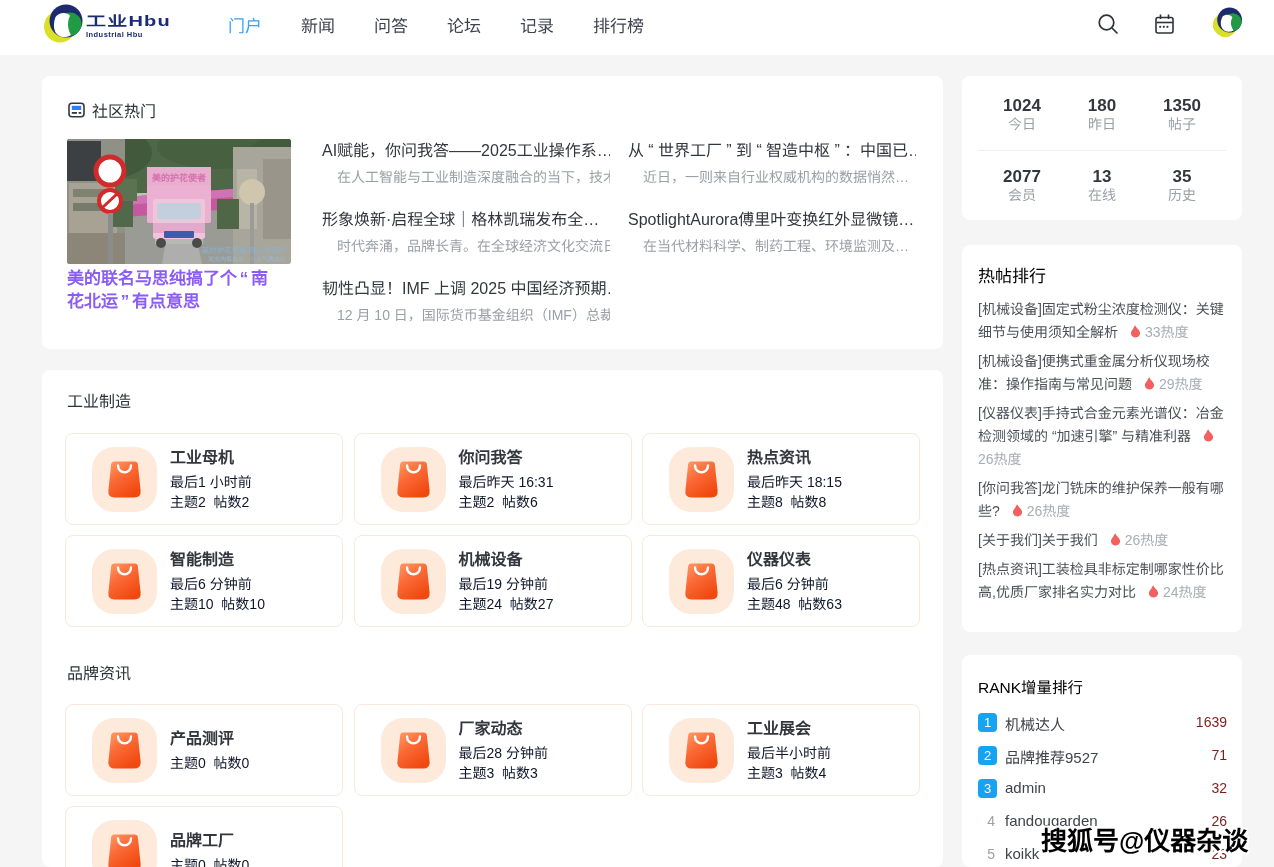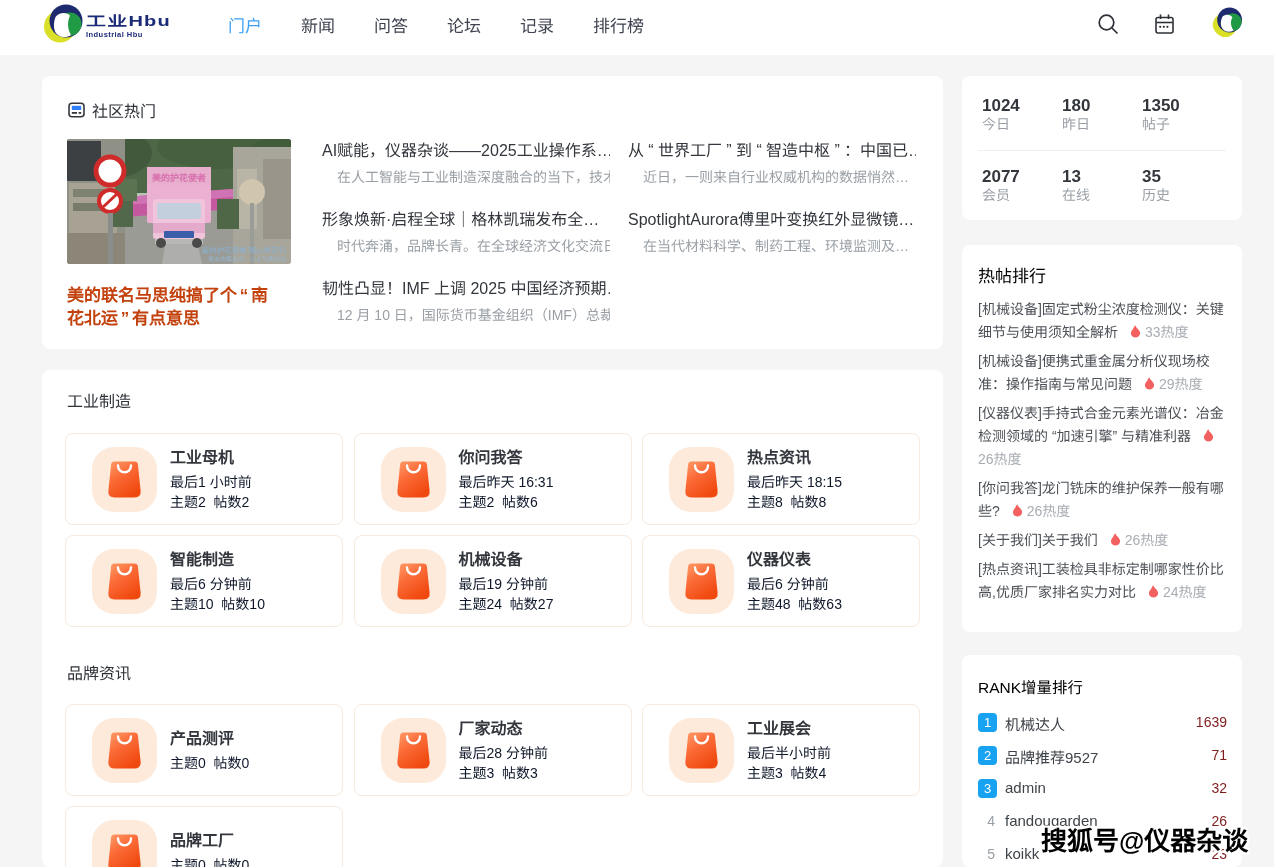--- a/index.html
+++ b/index.html
@@ -19,36 +19,36 @@
 .panel{position:absolute;background:#fff;border-radius:8px;}
 #p1{left:42px;top:76px;width:901px;height:273px;}
 #p2{left:42px;top:370px;width:901px;height:497px;}
 #s1{left:962px;top:76px;width:280px;height:144px;}
 #s2{left:962px;top:245px;width:280px;height:387px;}
 #s3{left:962px;top:655px;width:280px;height:212px;}
 .sechead{position:absolute;left:26px;top:22px;font-size:16px;color:#2e3238;display:flex;align-items:center;}
 .sechead svg{margin-right:7px;}
 .feat{position:absolute;left:25px;top:63px;width:224px;}
 .feat .img{width:224px;height:125px;border-radius:3px;overflow:hidden;}
-.feat .cap{margin-top:20px;font-size:17px;font-weight:bold;color:#c2410c;line-height:23px;}
+.feat .cap{margin-top:3px;font-size:17px;font-weight:bold;color:#8b5cf6;line-height:23px;}
 .acol{position:absolute;top:64px;width:290px;}
 #c2{left:280px;}
 #c3{left:586px;}
 .art{margin-bottom:22px;}
 .art .t{font-size:16px;color:#33373d;line-height:22px;white-space:nowrap;overflow:hidden;width:288px;}
 .fw{display:inline-block;width:14px;text-align:center;}
 .art .s{font-size:14px;color:#9aa0a6;line-height:20px;margin-top:5px;padding-left:15px;white-space:nowrap;overflow:hidden;width:288px;}
 .h3{position:absolute;left:25px;font-size:16px;color:#2e3238;}
 .cards{position:absolute;left:23px;width:855px;display:flex;flex-wrap:wrap;justify-content:space-between;}
 .card{width:278px;height:92px;border:1px solid #f8e9dd;border-radius:8px;background:#fff;margin-bottom:10px;display:flex;align-items:center;padding-left:26px;}
 .bagic{width:65px;height:65px;flex:0 0 65px;}
 .cinfo{margin-left:13px;line-height:1;}
 .cinfo .ct{font-size:16px;font-weight:bold;color:#33373d;margin-bottom:9px;}
 .cinfo .cm{font-size:14px;color:#0f172a;margin-top:6px;}
-.stat{position:absolute;width:80px;text-align:left;}
+.stat{position:absolute;width:80px;text-align:center;}
 .stat .n{font-size:17px;font-weight:bold;color:#33373d;}
 .stat .l{font-size:14px;color:#9aa0a6;margin-top:-3px;}
 .sline{position:absolute;left:16px;top:74px;width:248px;height:1px;background:#efefef;}
 #s2 .ti,#s3 .ti{position:absolute;left:16px;top:17px;font-size:17px;color:#000000;}
 #s3 .ti{font-size:15.5px;top:20px;}
 .hotlist{position:absolute;left:16px;top:53px;width:250px;}
 .hotlist .hi{font-size:14px;color:#4c5157;line-height:23px;margin-bottom:6px;}
 .hotlist .hn{color:#a8adb3;white-space:nowrap;}
 .flame{display:inline-block;margin:0 4px 0 12px;position:relative;top:1px;}
 .rrow{position:absolute;left:16px;width:249px;height:20px;font-size:14px;}
@@ -149,21 +149,21 @@
       <rect x="88" y="100" width="48" height="5" fill="#b7b9b4"></rect>
       <circle cx="94" cy="104" r="5" fill="#4a4a4a"></circle>
       <circle cx="130" cy="104" r="5" fill="#4a4a4a"></circle>
       <text x="219" y="114" font-size="7.5" fill="#85b4de" text-anchor="end" opacity="0.85">美的护花使者 随心伴花行</text>
       <text x="219" y="122" font-size="6" fill="#93bce0" text-anchor="end" opacity="0.8">寓支向每支充　小主气质出众</text>
     </svg></div>
     <div class="cap">美的联名马思纯搞了个<span class="fw">“</span>南<br>花北运<span class="fw">”</span>有点意思</div>
   </div>
   <div class="acol" id="c2">
     <div class="art">
-        <div class="t">AI赋能，仪器杂谈——2025工业操作系…</div>
+        <div class="t">AI赋能，你问我答——2025工业操作系…</div>
         <div class="s">在人工智能与工业制造深度融合的当下，技术…</div>
       </div>
     <div class="art">
         <div class="t">形象焕新·启程全球｜格林凯瑞发布全…</div>
         <div class="s">时代奔涌，品牌长青。在全球经济文化交流日…</div>
       </div>
     <div class="art">
         <div class="t">韧性凸显！IMF 上调 2025 中国经济预期…</div>
         <div class="s">12 月 10 日，国际货币基金组织（IMF）总裁…</div>
       </div>

